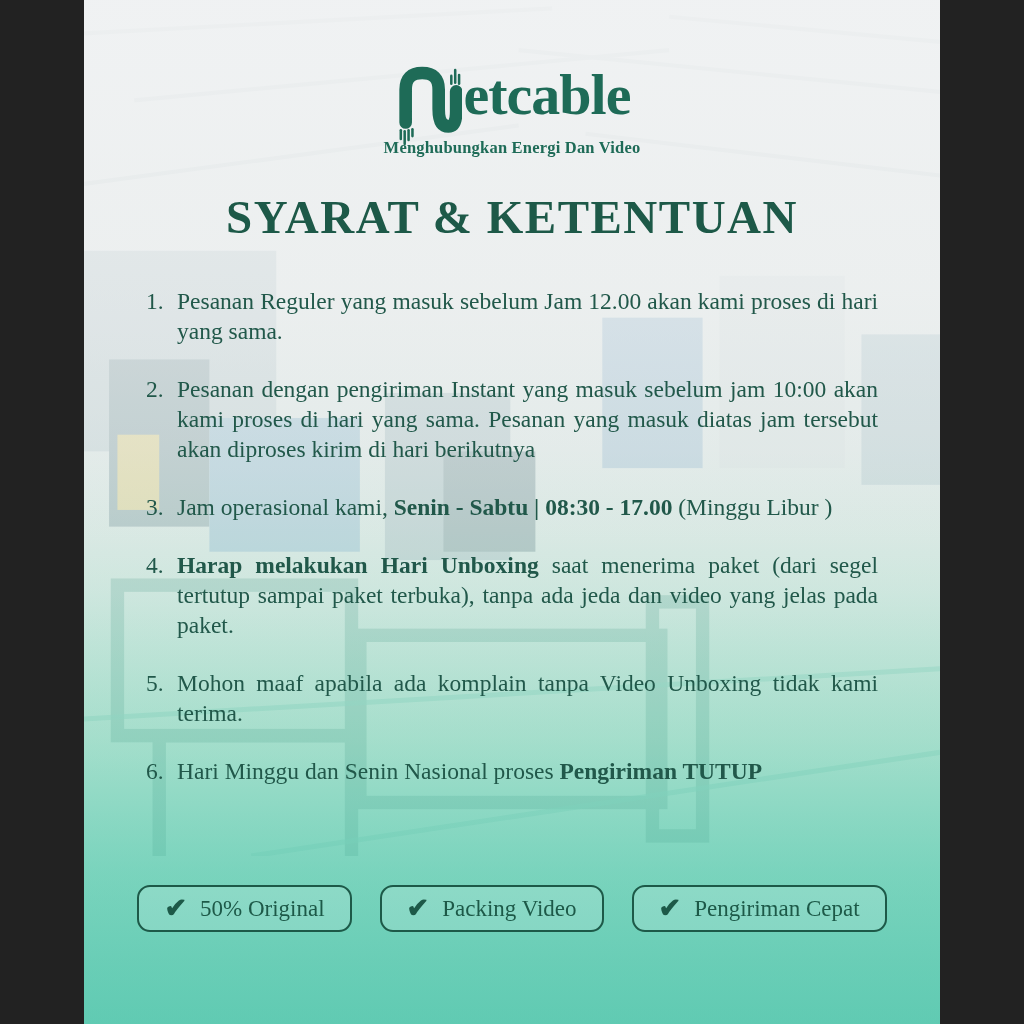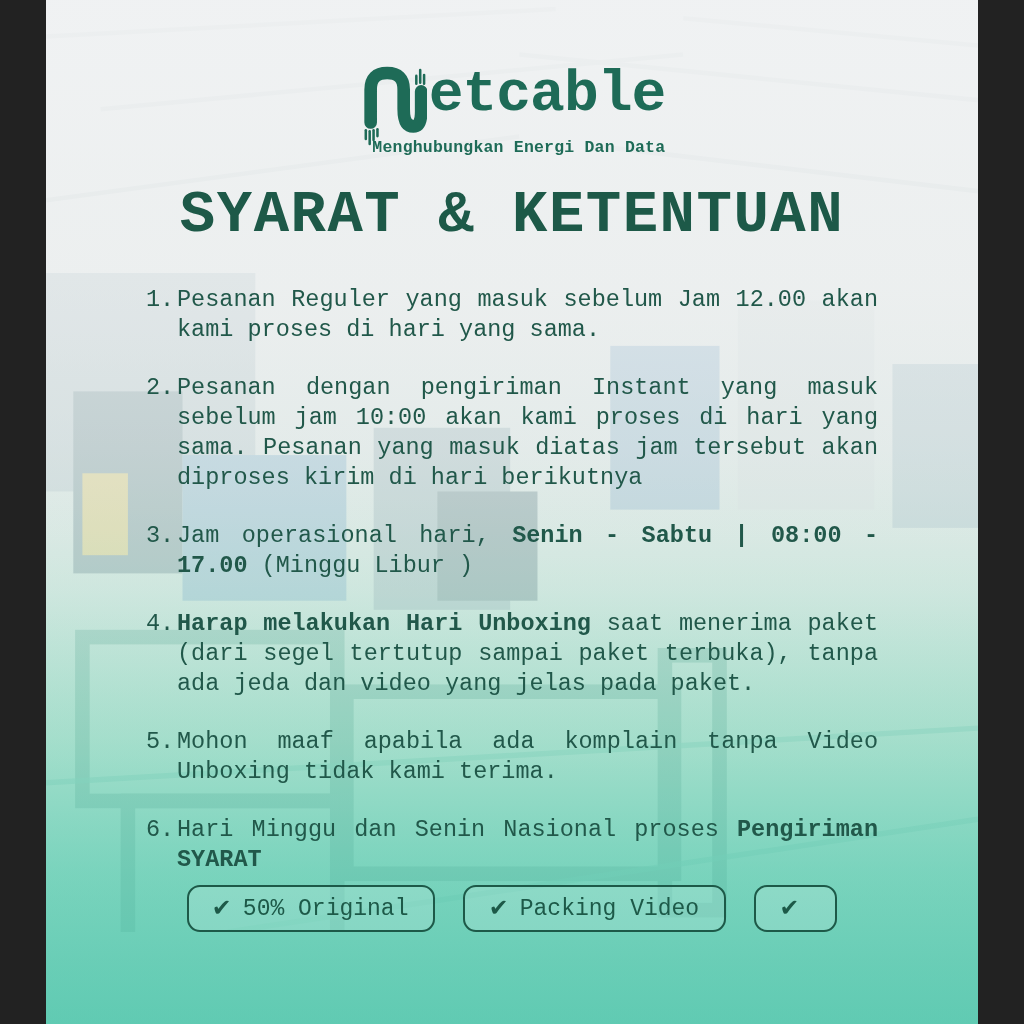--- a/index.html
+++ b/index.html
@@ -1,21 +1,21 @@
 <!DOCTYPE html>
 <html><head>
 <meta charset="utf-8">
 <style>
   html,body{margin:0;padding:0;background:#222;}
   .poster{
     position:relative;
-    width:932px;height:1024px;
+    width:856px;height:1024px;
     margin:0 auto;
     overflow:hidden;
-    font-family:Liberation Mono, monospace;
+    font-family:Liberation Serif, serif;
     background:linear-gradient(180deg,
       #eff1f2 0%, #ebeeee 28%, #e4eae9 44%,
       #d2e7df 58%, #abdfcd 72%, #7ed5bf 85%, #5fcab2 100%);
   }
   .bg-photo{position:absolute;inset:0;opacity:.38;}
   .bg-overlay{
     position:absolute;inset:0;
     background:linear-gradient(180deg,
       rgba(240,242,243,.75) 0%, rgba(236,240,240,.45) 30%,
       rgba(216,234,229,.25) 52%, rgba(148,220,199,.35) 74%,
@@ -31,21 +31,21 @@
     letter-spacing:-1px;line-height:66px;
   }
   .tagline{
     align-self:flex-end;
     font-size:16.5px;font-weight:bold;color:#1E6B57;
     margin-top:-12px;letter-spacing:.2px;
   }
   
   .title{
     margin:34px 0 0 0;
-    font-size:59px;font-weight:800;color:#1D5948;
+    font-size:47px;font-weight:800;color:#1D5948;
     letter-spacing:1.5px;line-height:50px;
   }
   
   .terms{
     list-style:none;margin:44px 0 0 0;padding:0;
     width:732px;
     font-size:23.5px;line-height:30px;color:#21584A;
   }
   .terms li{
     position:relative;
@@ -124,42 +124,43 @@
             <line x1="11" y1="71" x2="11" y2="84"></line>
             <line x1="15" y1="70" x2="15" y2="80"></line>
             <line x1="19" y1="69" x2="19" y2="76"></line>
             <line x1="59" y1="22" x2="59" y2="14"></line>
             <line x1="63" y1="21" x2="63" y2="8"></line>
             <line x1="67" y1="22" x2="67" y2="13"></line>
           </g>
         </svg>
         <span class="logo-text">etcable</span>
       </div>
-      <div class="tagline">Menghubungkan Energi Dan Data</div>
+      <div class="tagline">Menghubungkan Energi Dan Video</div>
     </div>
 
     <h1 class="title">SYARAT &amp; KETENTUAN</h1>
 
     <ol class="terms" id="terms-list">
         <li><span class="num">1.</span><span>Pesanan Reguler yang masuk sebelum Jam 12.00 akan kami proses di hari yang sama.</span></li>
         <li><span class="num">2.</span><span>Pesanan dengan pengiriman Instant yang masuk sebelum jam 10:00 akan kami proses di hari yang sama. Pesanan yang masuk diatas jam tersebut akan diproses kirim di hari berikutnya</span></li>
-        <li><span class="num">3.</span><span>Jam operasional hari, </span><span class="b">Senin - Sabtu | 08:00 - 17.00</span><span> (Minggu Libur )</span></li>
+        <li><span class="num">3.</span><span>Jam operasional kami, </span><span class="b">Senin - Sabtu | 08:30 - 17.00</span><span> (Minggu Libur )</span></li>
         <li><span class="num">4.</span><span class="b">Harap melakukan Hari Unboxing</span><span> saat menerima paket (dari segel tertutup sampai paket terbuka), tanpa ada jeda dan video yang jelas pada paket.</span></li>
         <li><span class="num">5.</span><span>Mohon maaf apabila ada komplain tanpa Video Unboxing tidak kami terima.</span></li>
-        <li><span class="num">6.</span><span>Hari Minggu dan Senin Nasional proses </span><span class="b">Pengiriman SYARAT</span></li>
+        <li><span class="num">6.</span><span>Hari Minggu dan Senin Nasional proses </span><span class="b">Pengiriman TUTUP</span></li>
       </ol>
 
     <div class="badges" id="badges-row">
         <div class="badge">
           <span class="check">✔</span>
           <span>50% Original</span>
         </div>
         <div class="badge">
           <span class="check">✔</span>
           <span>Packing Video</span>
         </div>
         <div class="badge">
           <span class="check">✔</span>
+          <span>Pengiriman Cepat</span>
         </div>
       </div>
 
   </div>
 </div>
 
 </body></html>

